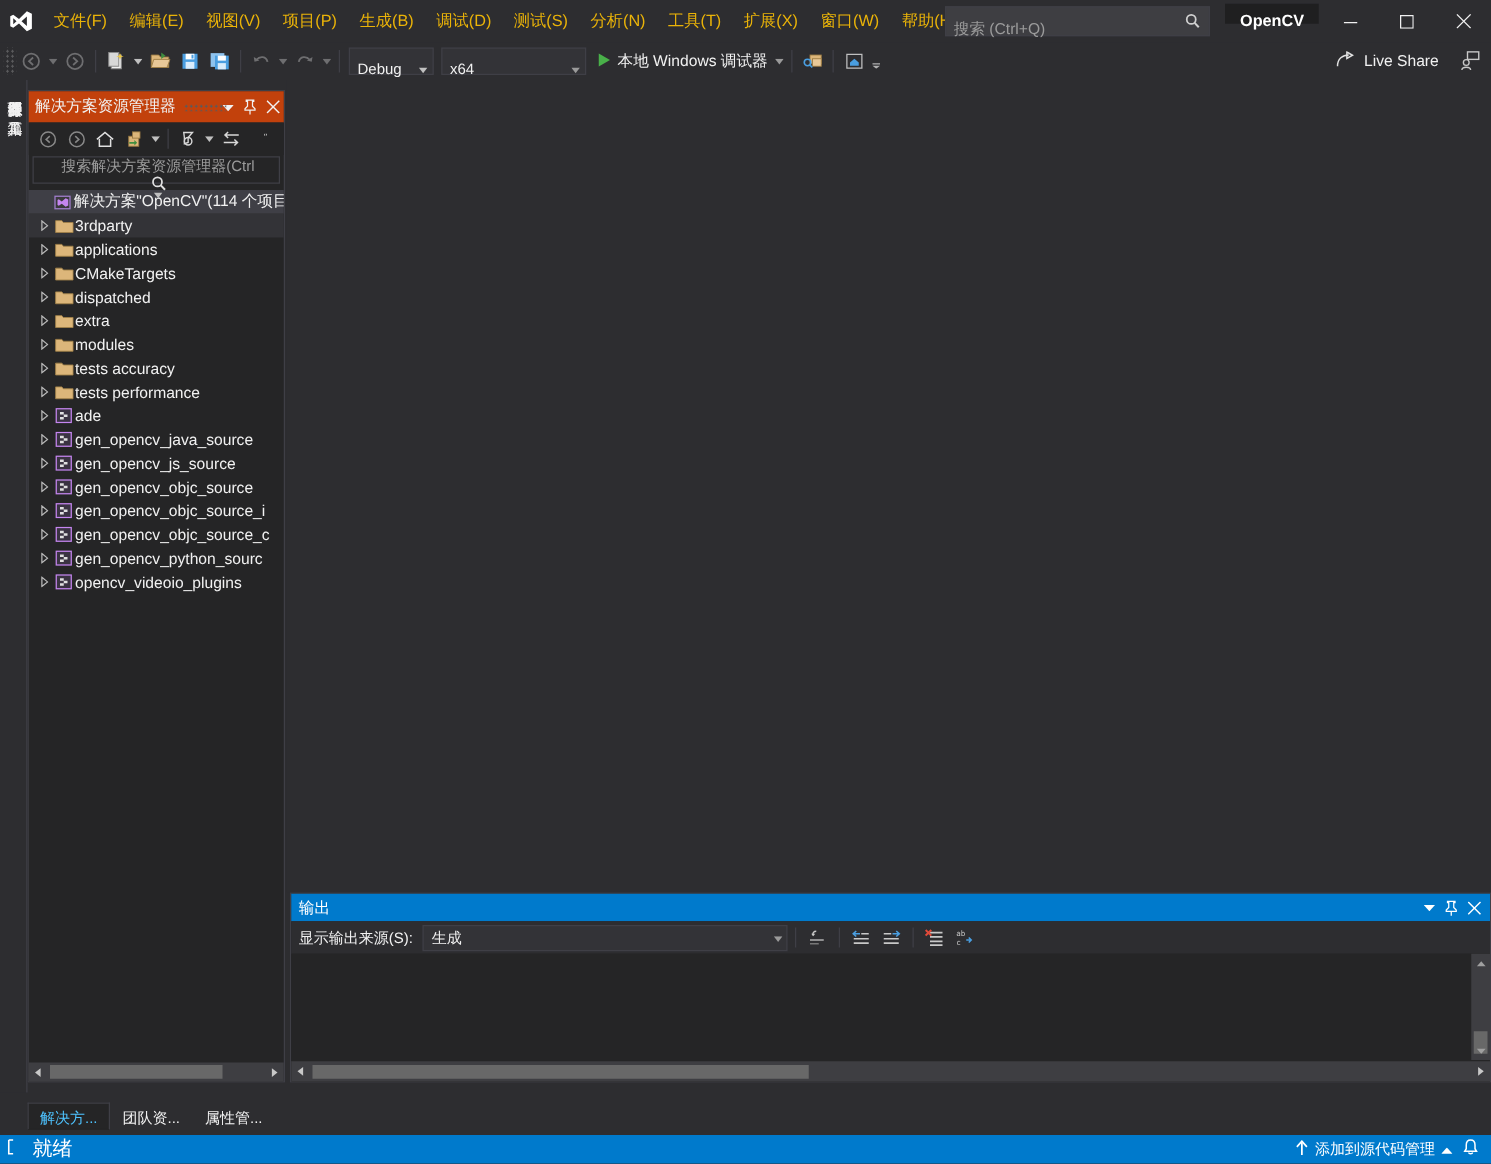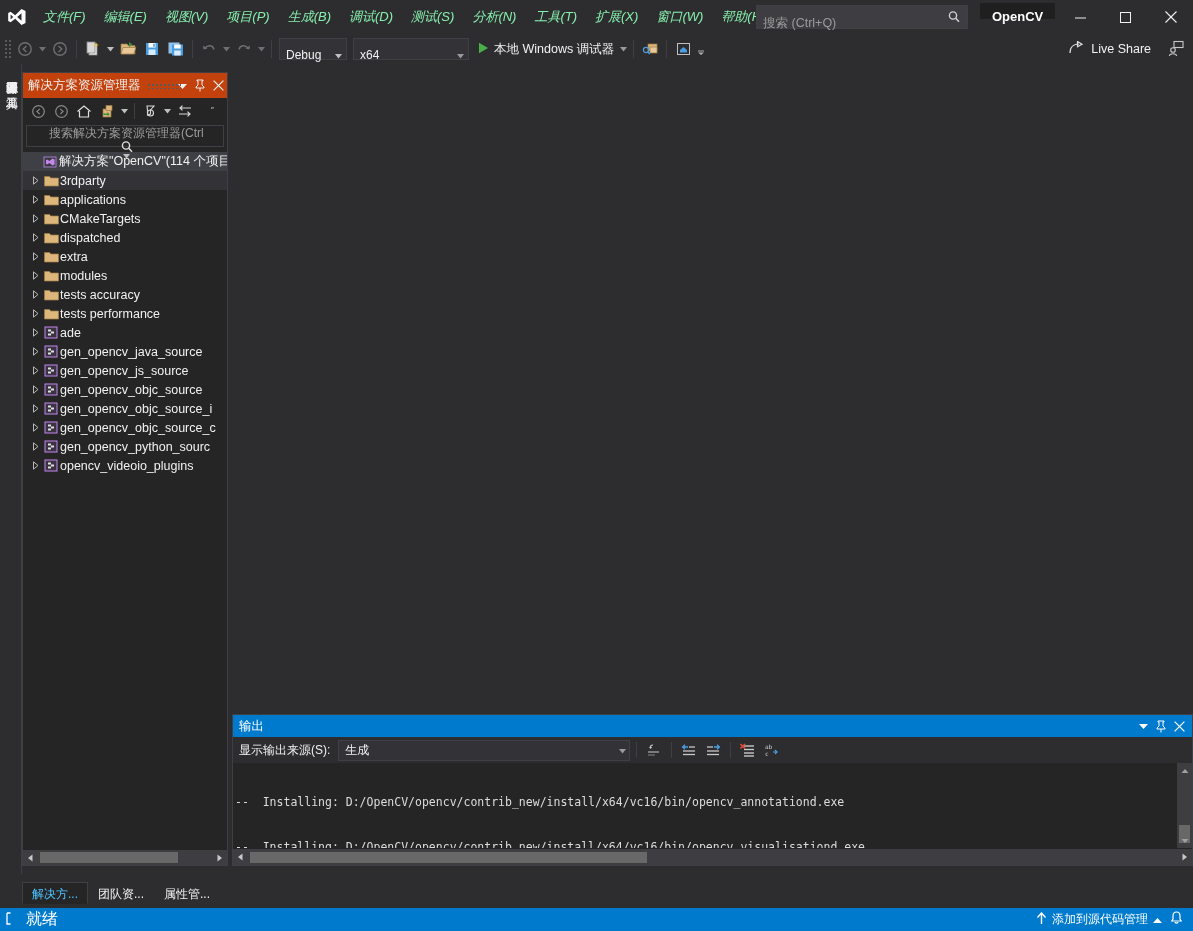--- a/index.html
+++ b/index.html
@@ -17,22 +17,22 @@
   .titlebar {
     position: absolute; top: 0; left: 0; width: 1193px; height: 34px;
     background: #2d2d30; display: flex; align-items: center;
   }
   .vs-logo {
     width: 34px; height: 34px; display: flex; align-items: center; justify-content: center;
   }
   .vs-logo svg { display: block; }
   .menu { display: flex; align-items: center; height: 34px; }
   .menu-item {
-    font-size: 13px; color: #86efac; padding: 0 9px; height: 34px;
-    line-height: 34px; white-space: nowrap; cursor: default; font-style: italic;
+    font-size: 13px; color: #eab308; padding: 0 9px; height: 34px;
+    line-height: 34px; white-space: nowrap; cursor: default;
   }
 
   .searchbox {
     position: absolute; left: 756px; top: 5px; width: 212px; height: 24px;
     background: #3e3e42; border: 1px solid #3f3f46; display: flex; align-items: center;
     padding: 0 6px;
   }
   .searchbox input {
     background: transparent; border: none; outline: none; flex: 1;
     color: #c9c9c9; font-size: 12.5px; font-family: "Liberation Sans", sans-serif; margin-top: 11px;
@@ -844,28 +844,20 @@
       <div class="ot-btn">
         <svg width="16" height="15" viewBox="0 0 16 15">
             <text x="1" y="6" font-size="6" fill="#c8c8c8" font-family="monospace">ab</text>
             <text x="1" y="13" font-size="6" fill="#c8c8c8" font-family="monospace">c</text>
             <path d="M9 9 H13 M11 7 L13 9 L11 11" fill="none" stroke="#4a9ee0" stroke-width="1.2"></path>
           </svg>
       </div>
     </div>
 
     <div class="out-body">
-      <div class="out-text">
-        <div class="out-line">--  Installing: D:/OpenCV/opencv/contrib_new/install/x64/vc16/bin/opencv_annotationd.exe</div>
-        <div class="out-line">--  Installing: D:/OpenCV/opencv/contrib_new/install/x64/vc16/bin/opencv_visualisationd.exe</div>
-        
-        
-        
-        
-      </div>
 
       <div class="out-vscroll">
         <div class="vs-arrow">
             <svg width="8" height="6" viewBox="0 0 8 6">
               <path d="M0.5 5 L4 1 L7.5 5 Z" fill="#a0a0a0"></path>
             </svg>
           </div>
         <div class="vs-thumb" style="top:62px;height:18px;"></div>
         <div class="vs-arrow" style="position:absolute;bottom:0;left:0;">
             <svg width="8" height="6" viewBox="0 0 8 6">

